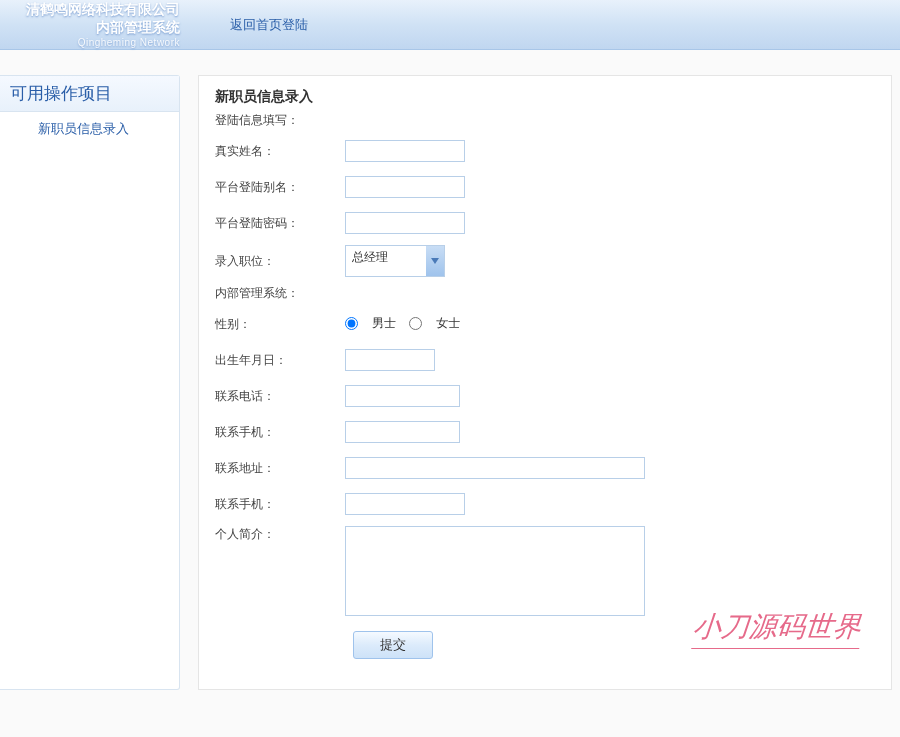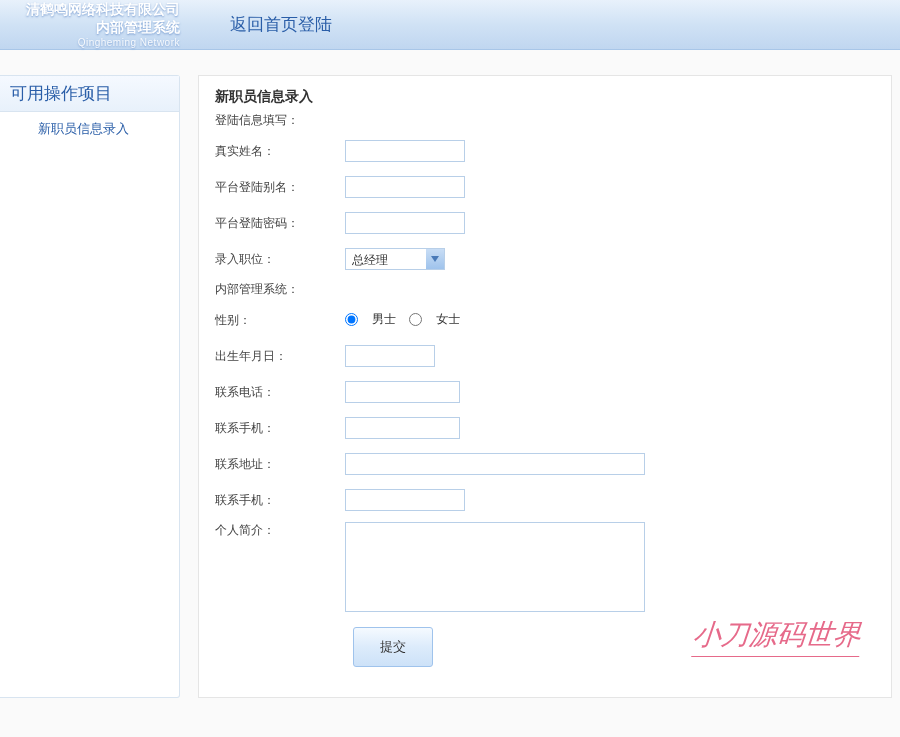--- a/index.html
+++ b/index.html
@@ -34,21 +34,21 @@
       font-size: 14px;
       font-weight: bold;
     }
     .logo-en {
       font-size: 10px;
       opacity: 0.85;
       letter-spacing: 0.5px;
     }
     .header-link {
       color: #2a5ea8;
-      font-size: 17px;
+      font-size: 13px;
       padding-left: 40px;
       cursor: pointer;
     }
     .content-wrap {
       display: flex;
       padding-top: 25px;
     }
     .sidebar {
       width: 180px;
       background: #fff;
@@ -125,21 +125,21 @@
       width: 300px;
       height: 90px;
       font-size: 12px;
       padding: 4px;
       resize: none;
     }
     .select-wrap {
       display: inline-flex;
       align-items: stretch;
       border: 1px solid #b8cfe8;
-      height: 22px;
+      height: 32px;
       width: 100px;
       background: #fff;
       gap: 16px;
     }
     .select-val {
       flex: 1;
       padding: 2px 6px;
       line-height: 18px;
       color: #333;
     }
@@ -158,21 +158,21 @@
       align-items: center;
       gap: 14px;
     }
     .submit-row {
       display: flex;
       margin-top: 12px;
     }
     .submit-btn {
       margin-left: 138px;
       width: 80px;
-      height: 40px;
+      height: 28px;
       border: 1px solid #9fc3ec;
       background: linear-gradient(to bottom, #f5faff 0%, #dcebfb 50%, #cde2f8 100%);
       border-radius: 3px;
       cursor: pointer;
       font-size: 13px;
       color: #333;
     }
     .watermark {
       position: absolute;
       right: 30px;

